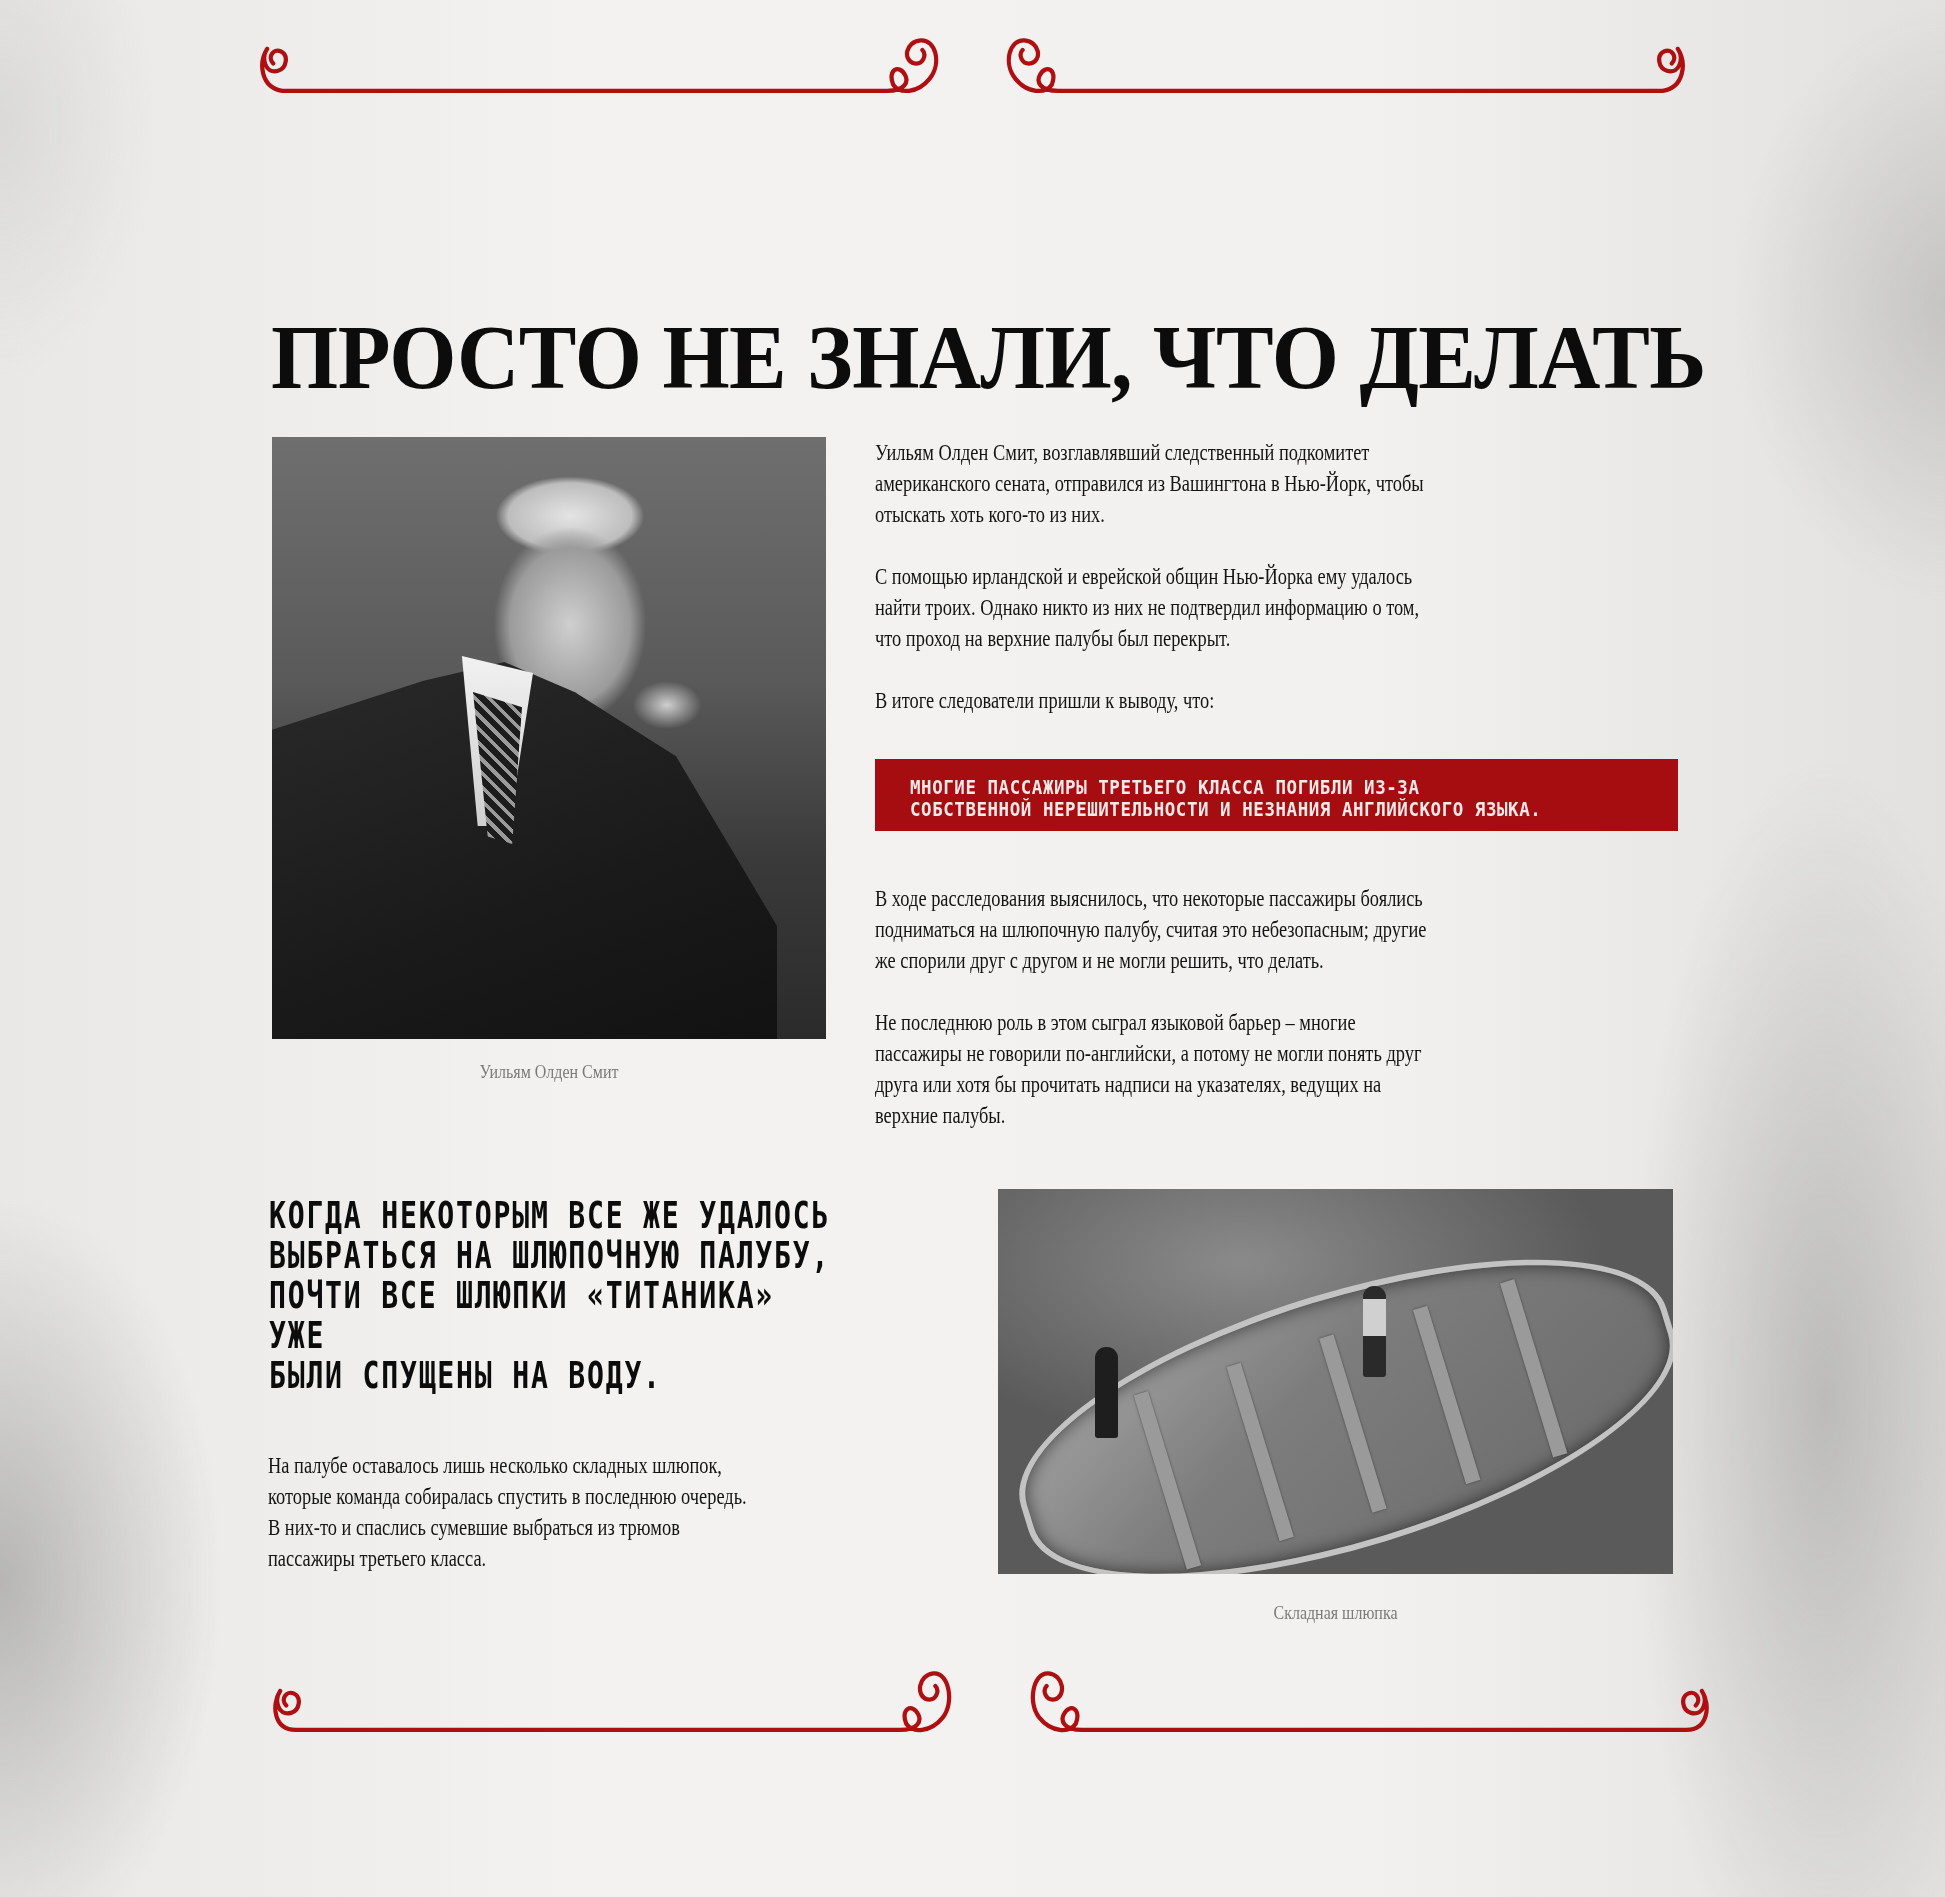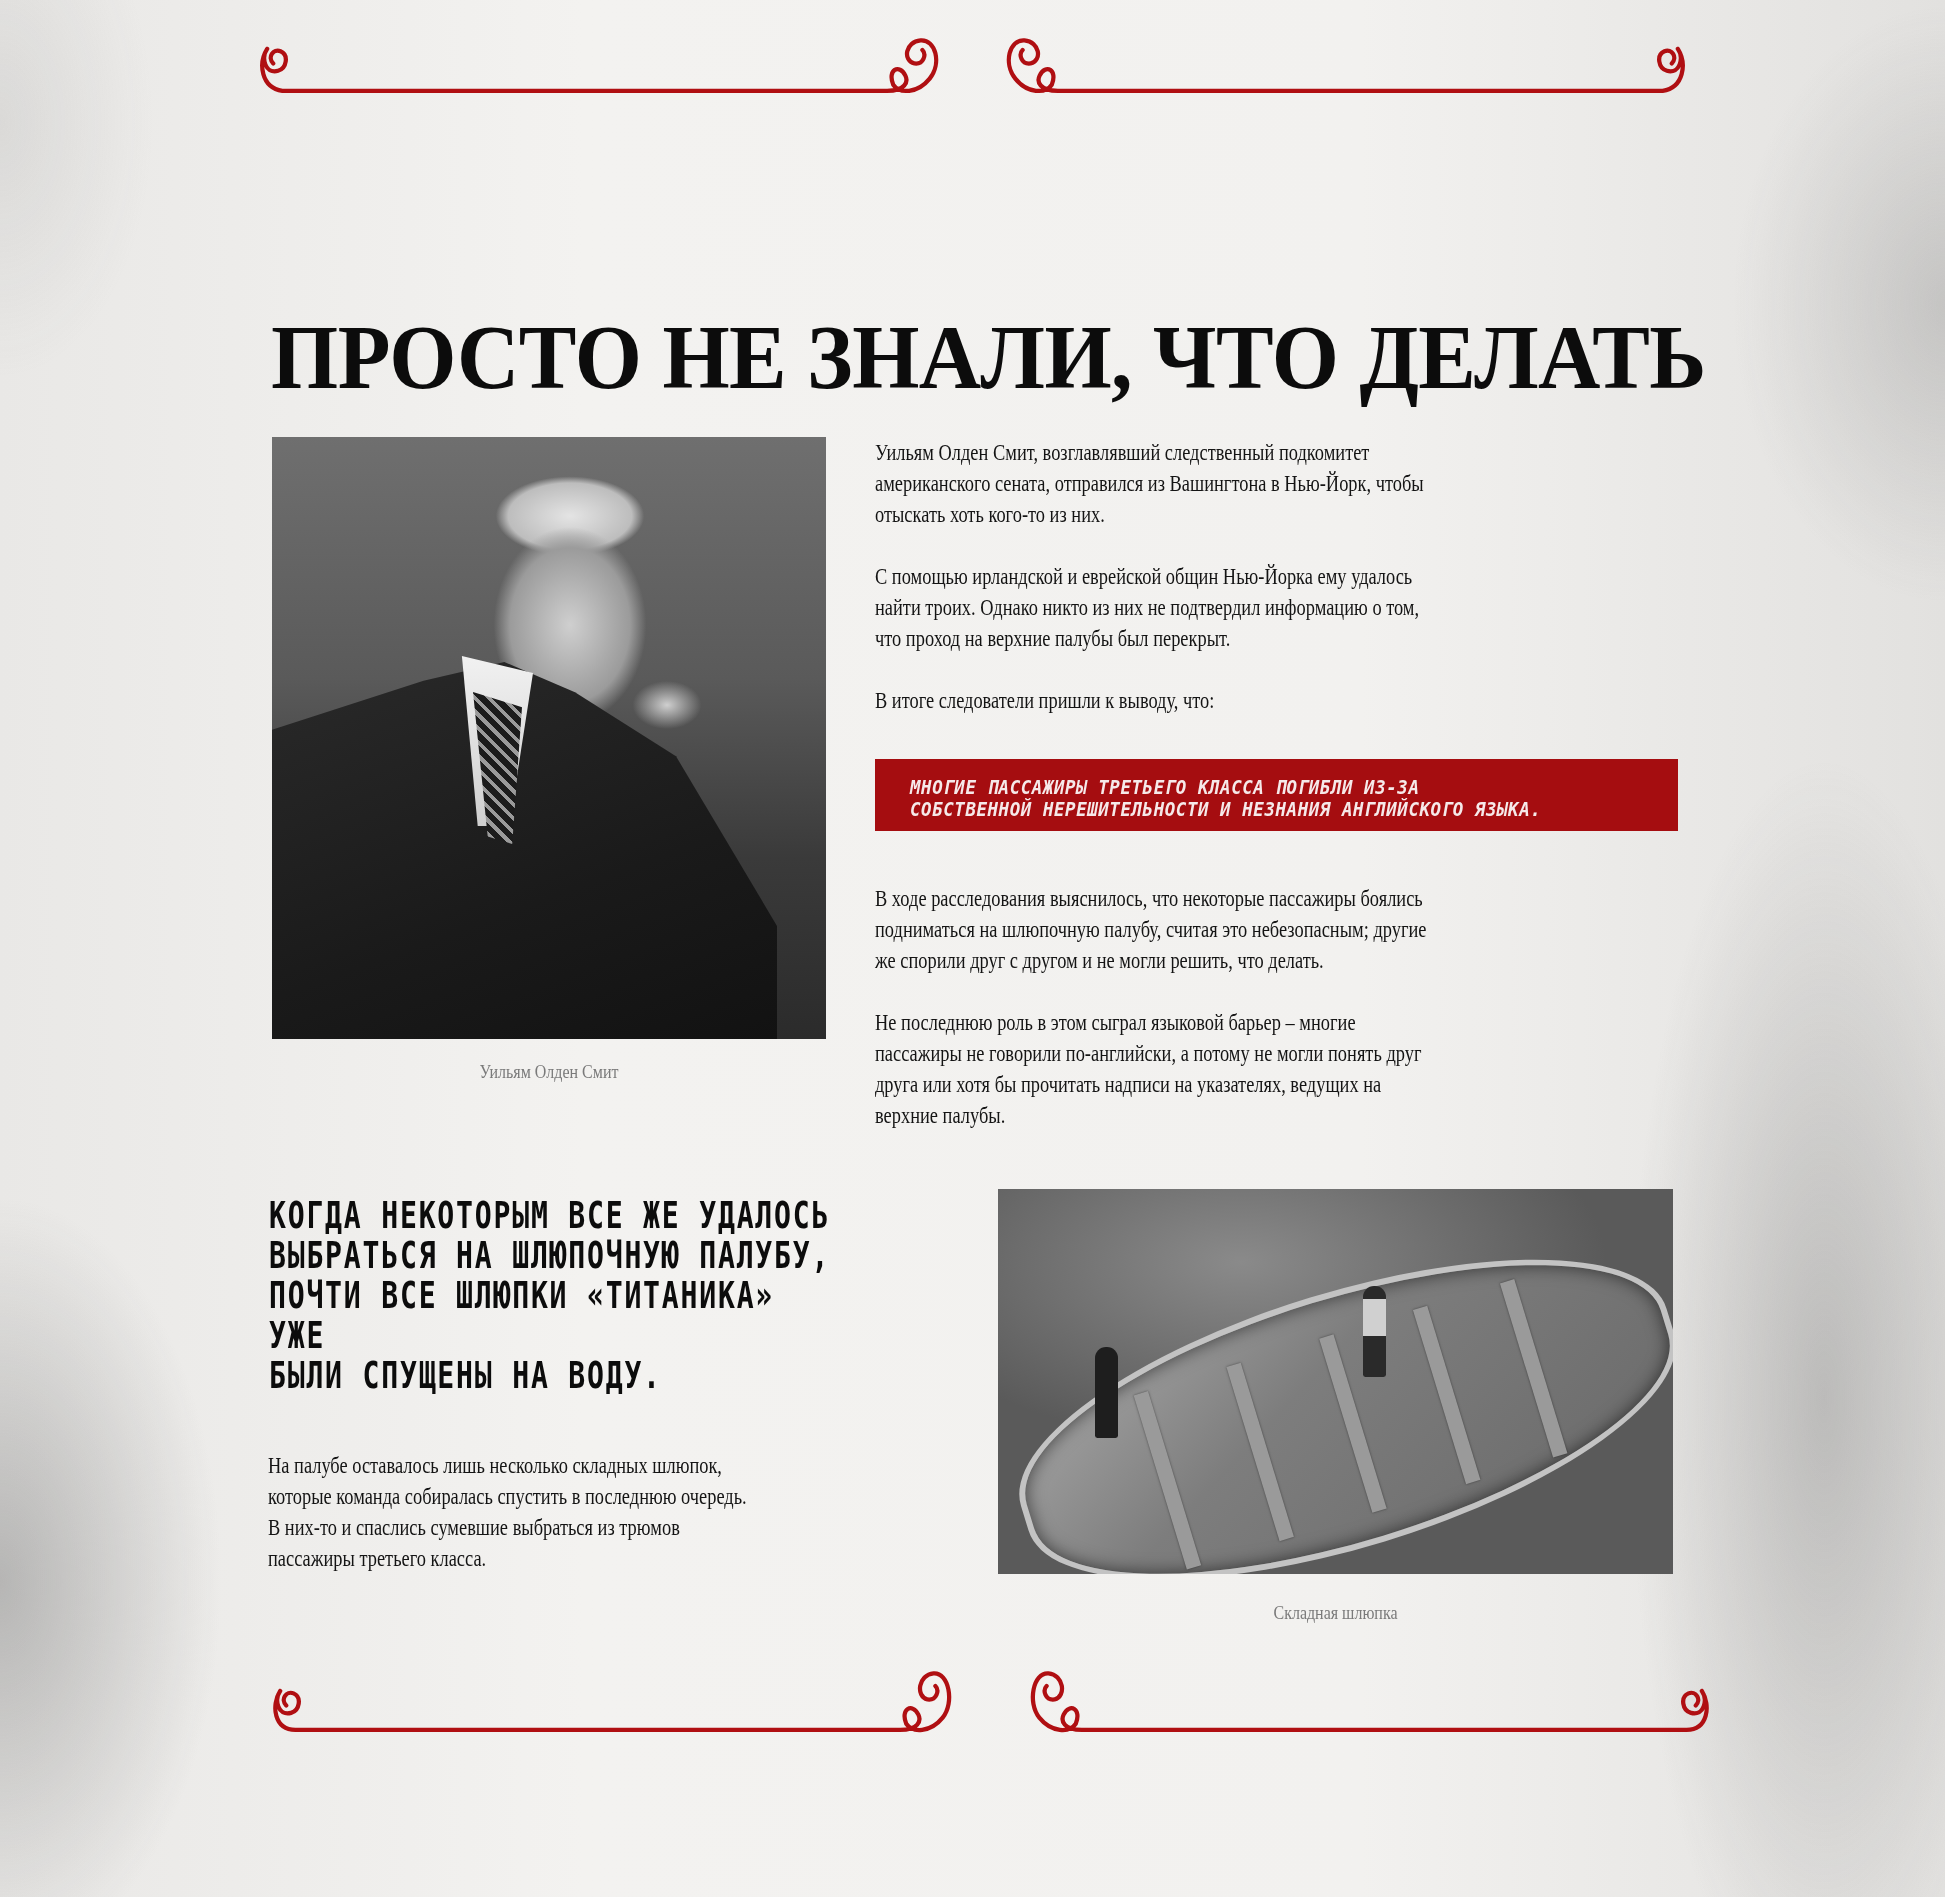--- a/index.html
+++ b/index.html
@@ -92,21 +92,20 @@
   .col-right-1 { left: 875px; top: 437px; width: 973px; }
   .col-right-2 { left: 875px; top: 883px; width: 973px; }
   .col-left-3 { left: 268px; top: 1450px; width: 851px; }
 
   .callout {
     position: absolute;
     left: 875px; top: 759px; width: 803px; height: 72px;
     background: #a50d10;
     box-sizing: border-box;
     padding: 17px 0 12px 35px;
-    font-style: italic;
   }
   .callout-text {
     font-family: "DejaVu Sans Mono", "Liberation Mono", monospace;
     font-weight: bold;
     font-size: 19px;
     line-height: 22px;
     color: #f6e9e9;
     text-transform: uppercase;
     transform: scaleX(0.92);
     transform-origin: left top;

